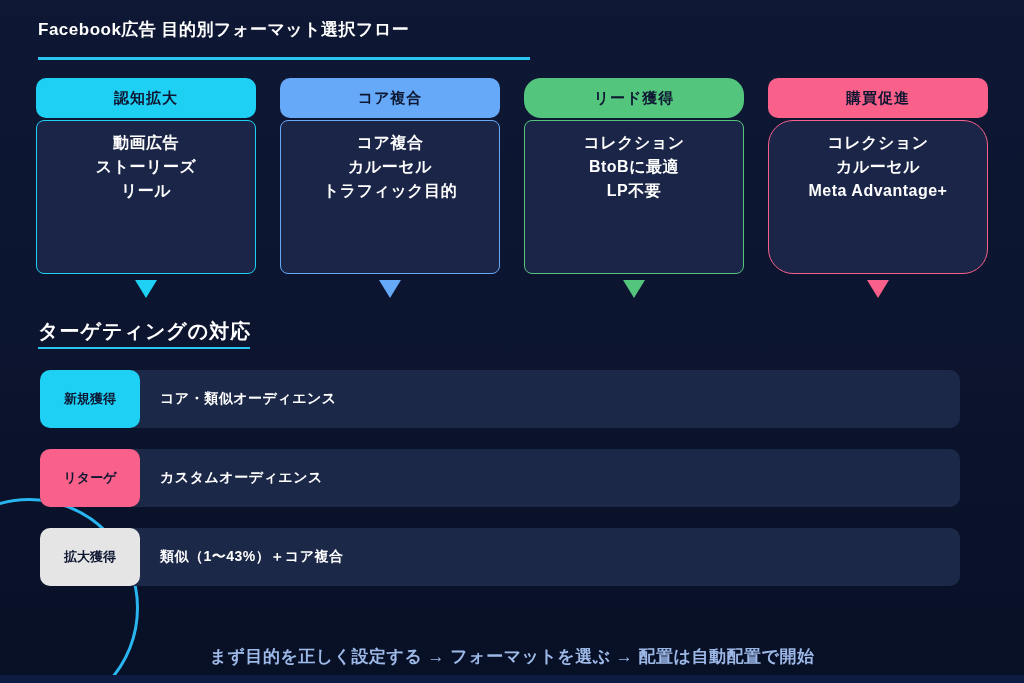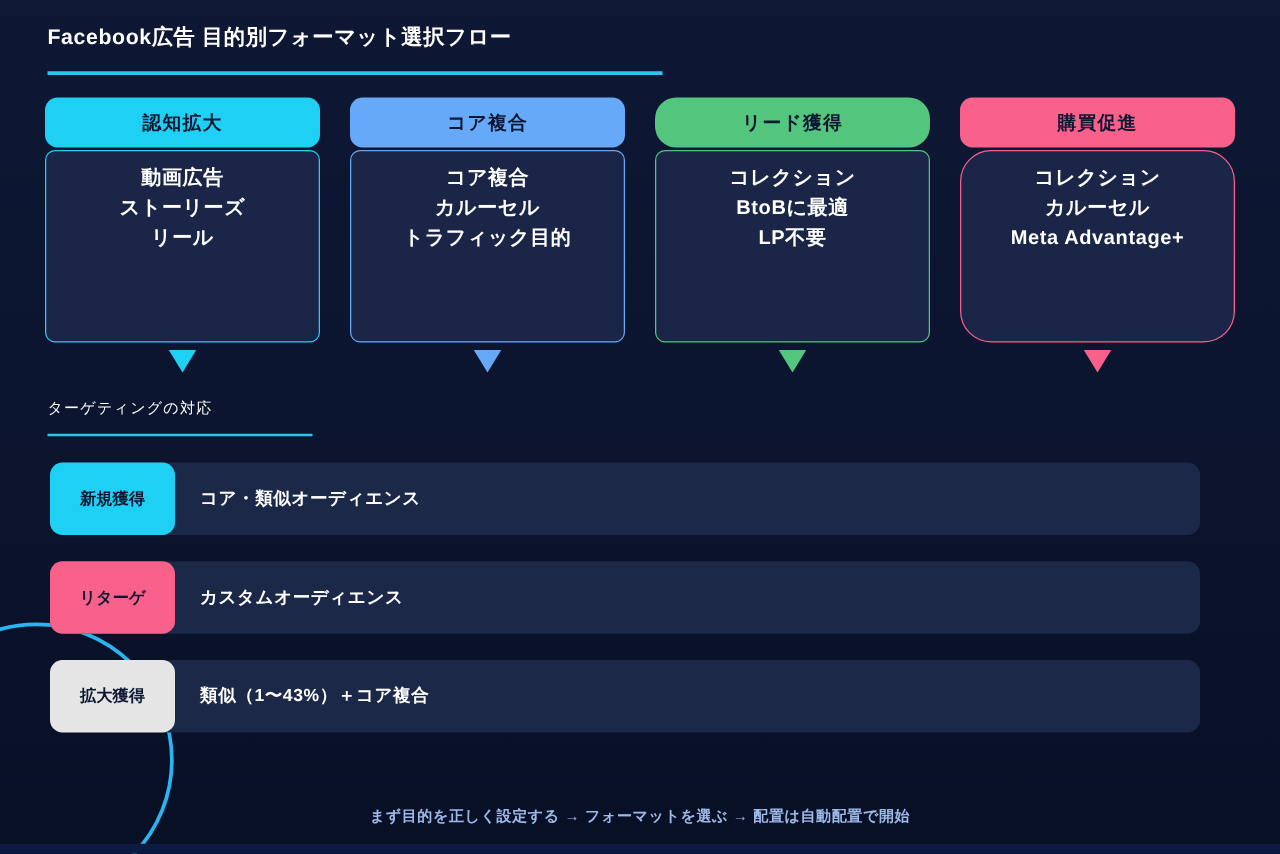--- a/index.html
+++ b/index.html
@@ -91,22 +91,22 @@
     width: 0; height: 0;
     border-left: 11px solid transparent;
     border-right: 11px solid transparent;
     border-top: 18px solid #ffffff;
   }
 
   .section-heading {
     position: absolute;
     left: 38px;
     top: 318px;
-    font-size: 12px;
-    font-weight: normal;
+    font-size: 20px;
+    font-weight: bold;
     color: #ffffff;
     letter-spacing: 1px;
   }
   .section-underline {
     position: absolute;
     left: 38px;
     top: 347px;
     width: 212px;
     height: 2px;
   }
@@ -140,21 +140,21 @@
     color: #ffffff;
     letter-spacing: 0.5px;
   }
 
   .footer-note {
     position: absolute;
     left: 0;
     top: 645px;
     width: 100%;
     text-align: center;
-    font-size: 12px;
+    font-size: 17px;
     font-weight: bold;
     letter-spacing: 0.5px;
   }
 
   .bottom-bar {
     position: absolute;
     left: 0;
     bottom: 0;
     width: 100%;
     height: 8px;

